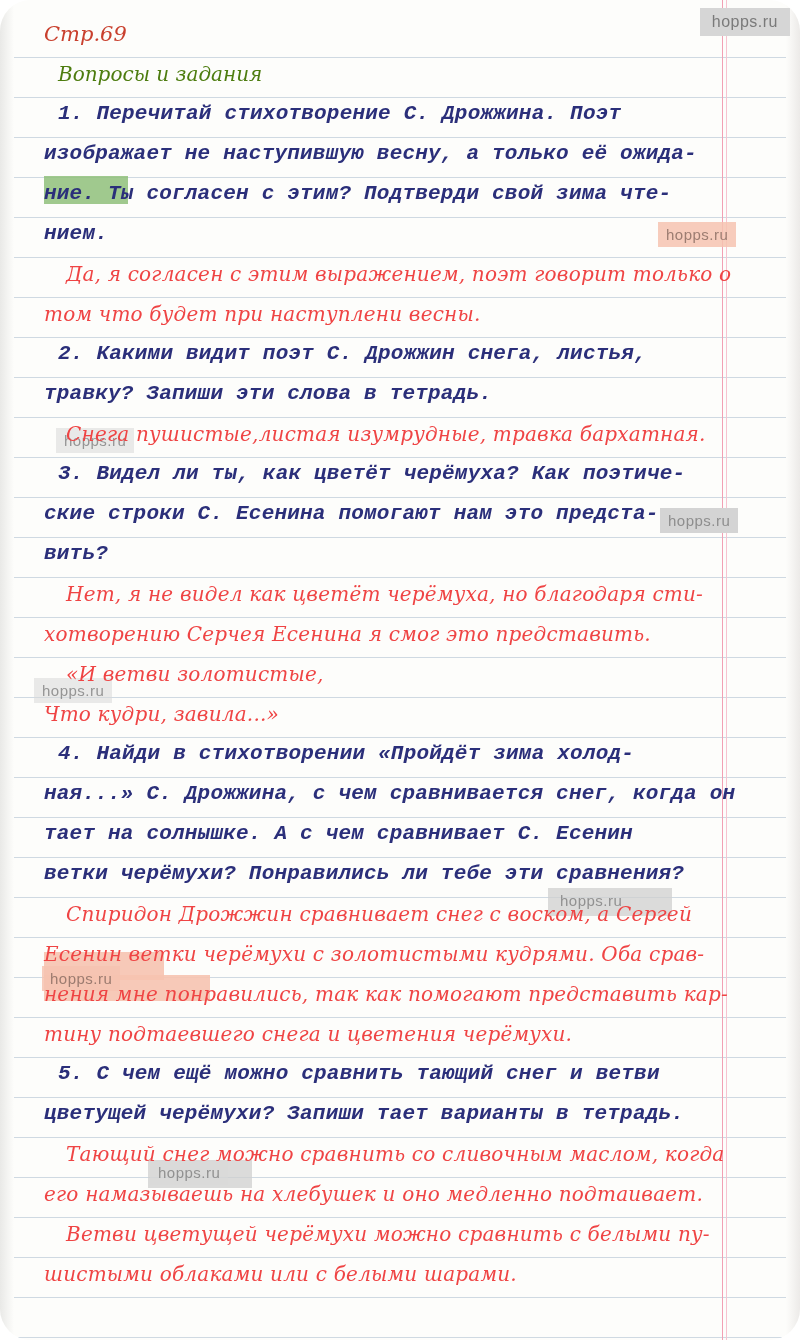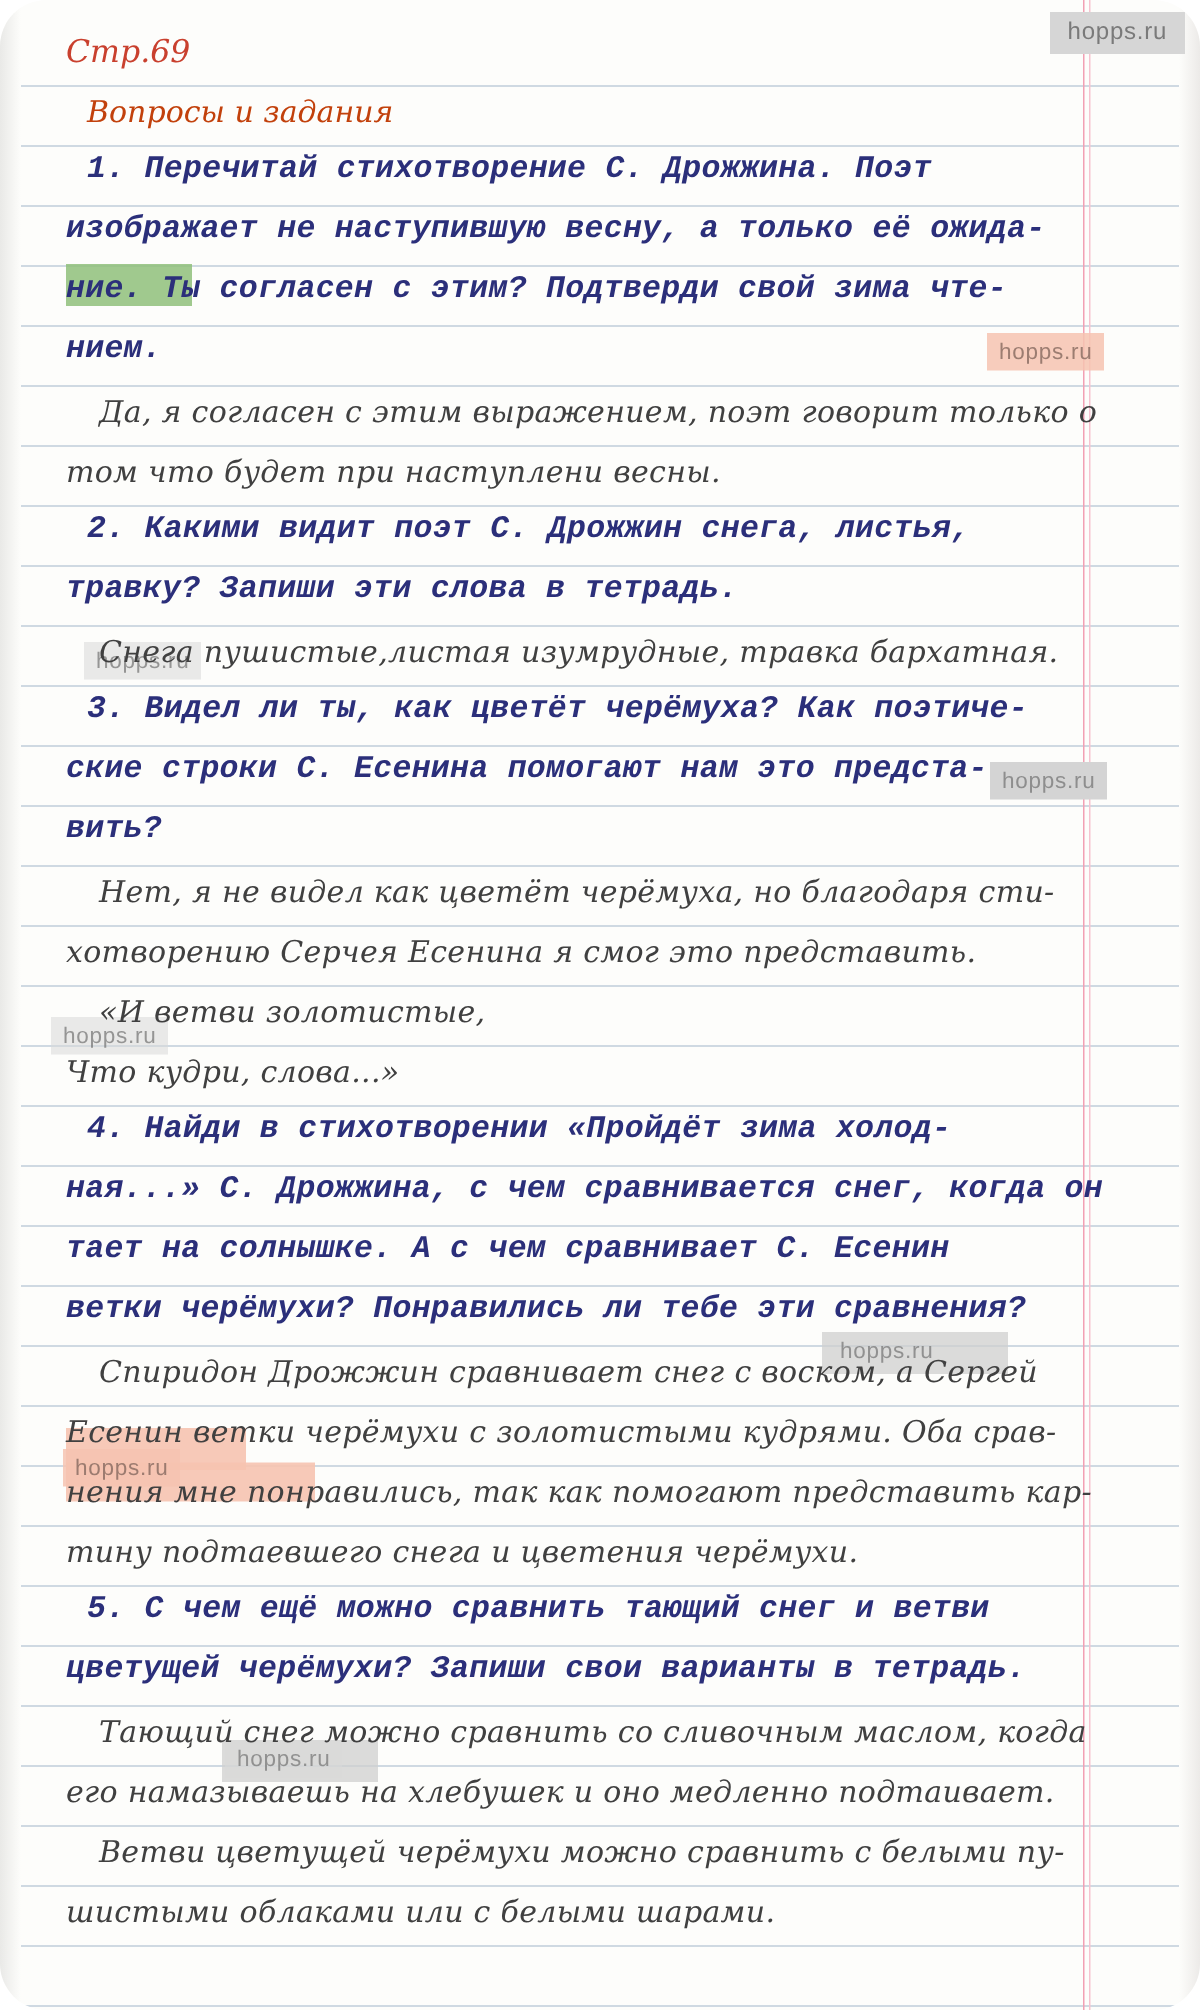--- a/index.html
+++ b/index.html
@@ -85,41 +85,41 @@
   
   .page-num {
     color: #c9402e;
     font-size: 21px;
     font-style: italic;
     font-family: "DejaVu Serif", serif;
   }
 
   
   .section-head {
-    color: #c2410c;
+    color: #4d7c0f;
     font-size: 20px;
     font-style: italic;
     font-family: "DejaVu Serif", serif;
     padding-left: 14px;
   }
 
   
   .q {
     color: #2b2f7a;
     font-size: 21px;
     font-weight: bold;
     font-style: italic;
     letter-spacing: 0.2px;
     font-family: Liberation Mono, monospace;
   }
   .q.indent { padding-left: 14px; }
 
   
   .a {
-    color: #404040;
+    color: #ef4444;
     font-size: 20px;
     font-style: italic;
     letter-spacing: 0.2px;
   }
   .a.indent { padding-left: 22px; }
 
   
   .hl {
     position: absolute;
     pointer-events: none;
@@ -196,32 +196,32 @@
     <div class="line q indent">2. Какими видит поэт С. Дрожжин снега, листья,</div>
     <div class="line q">травку? Запиши эти слова в тетрадь.</div>
     <div class="line a indent">Снега пушистые,листая изумрудные, травка бархатная.</div>
 
     <div class="line q indent">3. Видел ли ты, как цветёт черёмуха? Как поэтиче-</div>
     <div class="line q">ские строки С. Есенина помогают нам это предста-</div>
     <div class="line q">вить?</div>
     <div class="line a indent">Нет, я не видел как цветёт черёмуха, но благодаря сти-</div>
     <div class="line a">хотворению Серчея Есенина я смог это представить.</div>
     <div class="line a indent">«И ветви золотистые,</div>
-    <div class="line a">Что кудри, слова...»</div>
+    <div class="line a">Что кудри, завила...»</div>
 
     <div class="line q indent">4. Найди в стихотворении «Пройдёт зима холод-</div>
     <div class="line q">ная...» С. Дрожжина, с чем сравнивается снег, когда он</div>
     <div class="line q">тает на солнышке. А с чем сравнивает С. Есенин</div>
     <div class="line q">ветки черёмухи? Понравились ли тебе эти сравнения?</div>
     <div class="line a indent">Спиридон Дрожжин сравнивает снег с воском, а Сергей</div>
     <div class="line a">Есенин ветки черёмухи с золотистыми кудрями. Оба срав-</div>
     <div class="line a">нения мне понравились, так как помогают представить кар-</div>
     <div class="line a">тину подтаевшего снега и цветения черёмухи.</div>
 
     <div class="line q indent">5. С чем ещё можно сравнить тающий снег и ветви</div>
-    <div class="line q">цветущей черёмухи? Запиши свои варианты в тетрадь.</div>
+    <div class="line q">цветущей черёмухи? Запиши тает варианты в тетрадь.</div>
     <div class="line a indent">Тающий снег можно сравнить со сливочным маслом, когда</div>
     <div class="line a">его намазываешь на хлебушек и оно медленно подтаивает.</div>
     <div class="line a indent">Ветви цветущей черёмухи можно сравнить с белыми пу-</div>
     <div class="line a">шистыми облаками или с белыми шарами.</div>
 
   </div>
 </div>
 
 </body></html>

